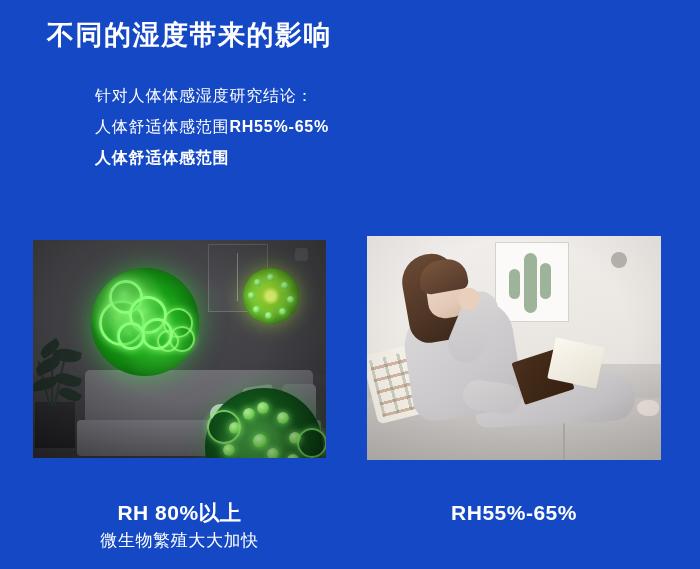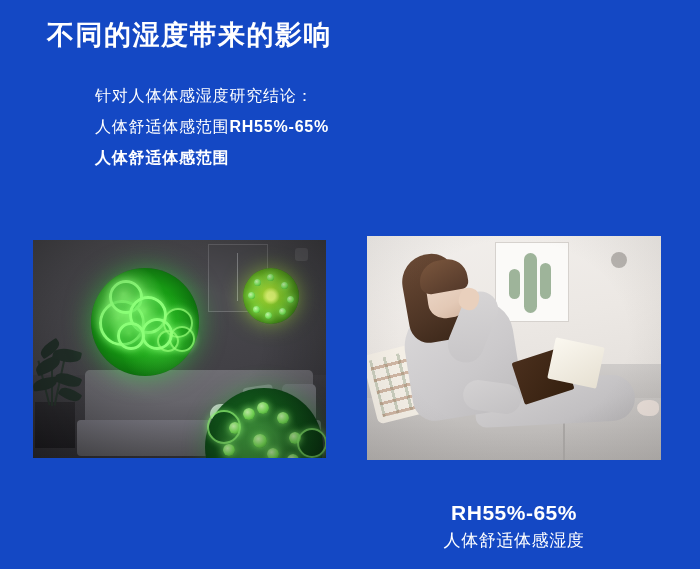--- a/index.html
+++ b/index.html
@@ -395,19 +395,22 @@
       <div class="w-hair-front"></div>
       <div class="w-arm"></div>
       <div class="w-hand"></div>
       <div class="w-book-l"></div>
       <div class="w-book-r"></div>
 
       <div class="r-vignette"></div>
     </div>
   </div>
 
+  <div class="caption" id="caption-left">
+    <div class="cap-title">RH 80%以上</div>
+    <div class="cap-sub">微生物繁殖大大加快</div>
+  </div>
 
   <div class="caption" id="caption-right">
     <div class="cap-title">RH55%-65%</div>
-    <div class="cap-sub">人体舒适体感湿度</div>
   </div>
 
 </div>
 
 </body></html>

